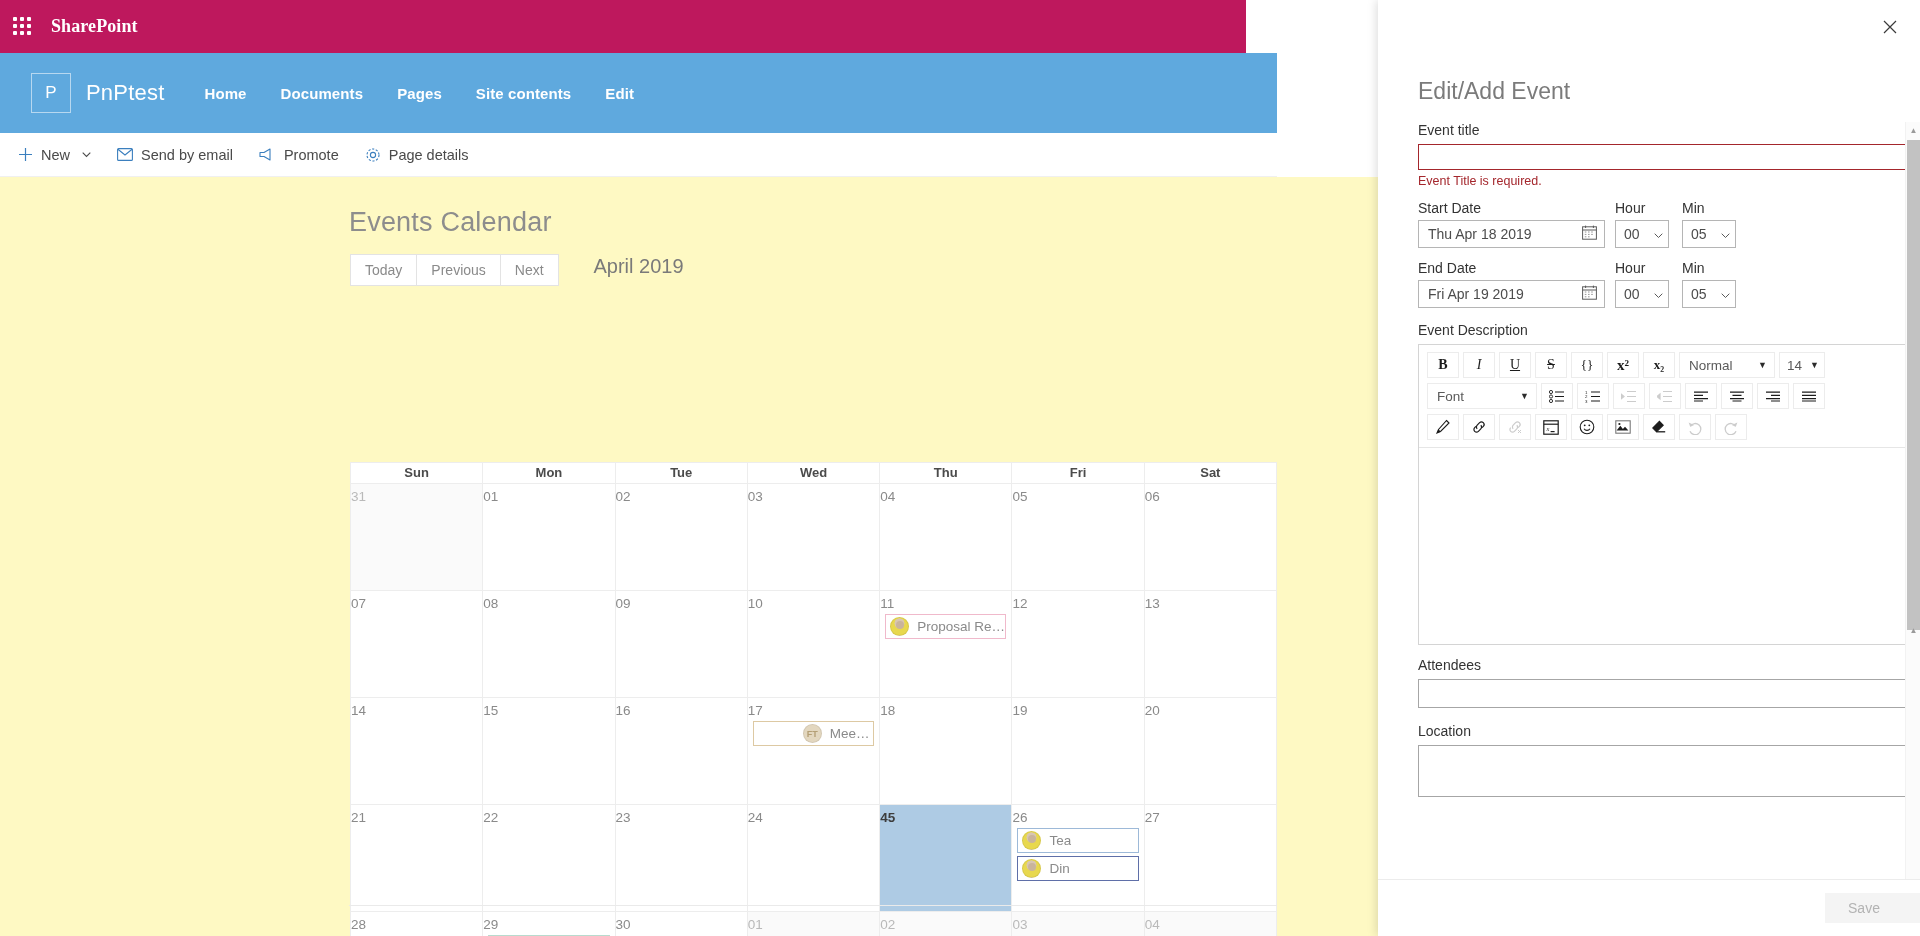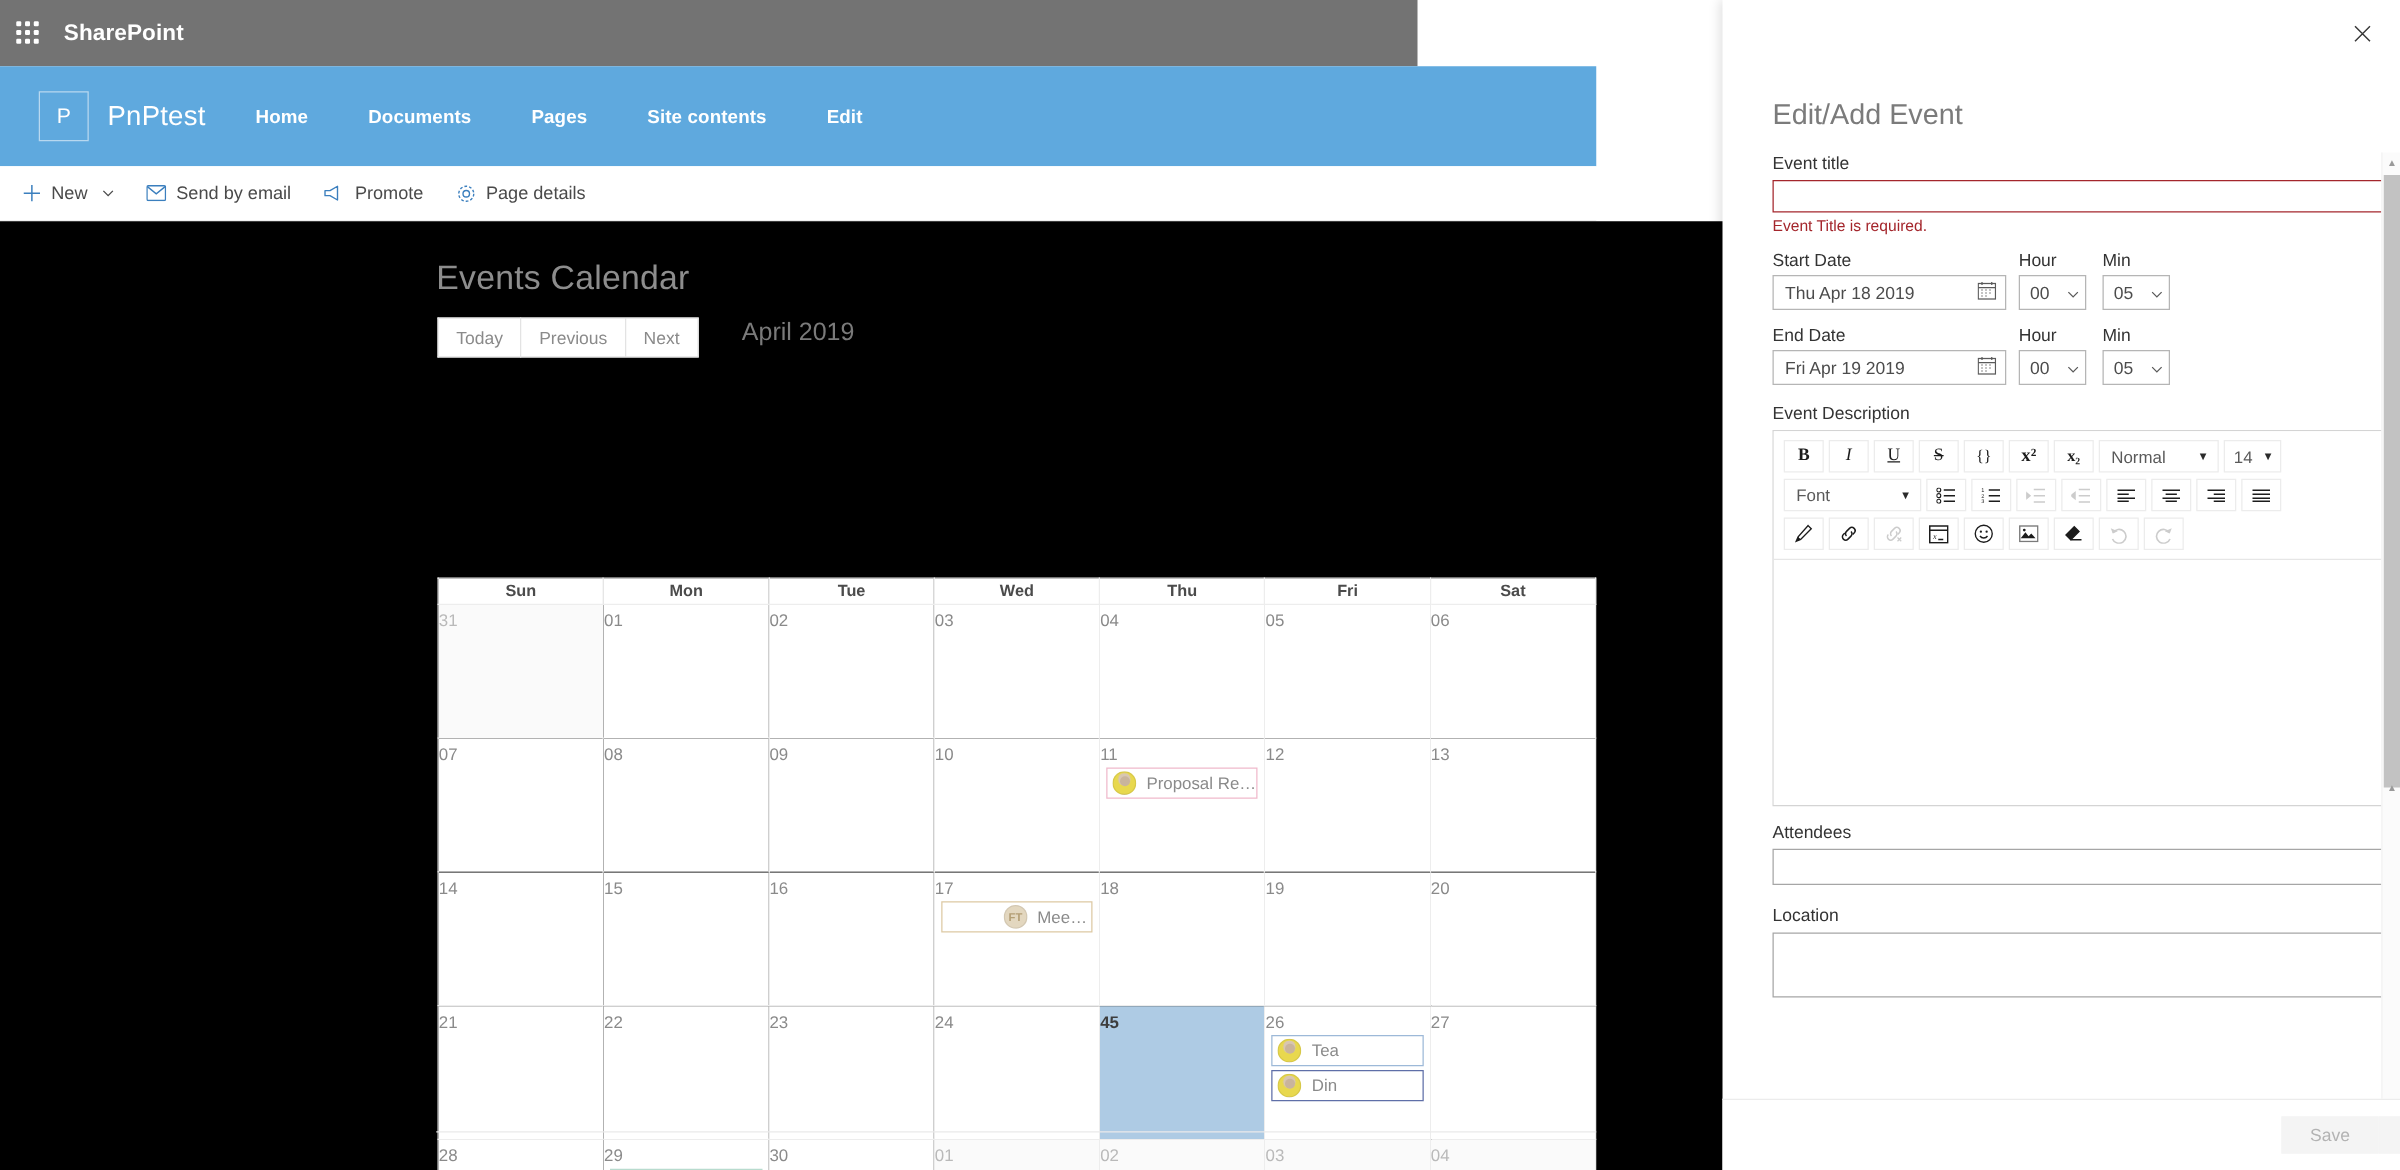--- a/index.html
+++ b/index.html
@@ -8,23 +8,23 @@
     width: 1920px; height: 936px;
     overflow: hidden;
     font-family: "Liberation Sans", sans-serif;
     background: #ffffff;
     color: #333333;
   }
 
   
   .suite-bar {
     position: absolute; top: 0; left: 0;
-    width: 1134px; height: 53px;
-    background: #737373;
-    display: flex; align-items: center;
+    width: 1246px; height: 53px;
+    background: #be185d;
+    display: flex; align-items: center; font-family: Liberation Serif, serif;
   }
   .waffle {
     width: 20px; height: 20px;
     margin-left: 13px; margin-right: 18px;
     display: grid;
     grid-template-columns: repeat(3, 4px);
     grid-template-rows: repeat(3, 4px);
     gap: 3px;
     cursor: pointer;
   }
@@ -45,21 +45,21 @@
     width: 40px; height: 40px;
     border: 1px solid rgba(255,255,255,.55);
     margin-left: 31px; margin-right: 15px;
     color: #ffffff; font-size: 17px;
     display: flex; align-items: center; justify-content: center;
   }
   .site-name {
     color: #ffffff; font-size: 22px; font-weight: 400;
     margin-right: 40px; letter-spacing: .2px;
   }
-  .site-nav { display: flex; align-items: center; gap: 48px; }
+  .site-nav { display: flex; align-items: center; gap: 34px; }
   .site-nav a {
     color: #ffffff; font-size: 15px; text-decoration: none;
     font-weight: 600; letter-spacing: .1px;
   }
 
   
   .command-bar {
     position: absolute; top: 133px; left: 0;
     width: 1277px; height: 44px;
     background: #ffffff;
@@ -73,21 +73,21 @@
     margin-right: 26px; cursor: pointer;
     white-space: nowrap;
   }
   .cmd svg { display: block; }
   .cmd .chev { margin-left: 4px; }
 
   
   .page-body {
     position: absolute; top: 177px; left: 0;
     width: 1492px; height: 759px;
-    background: #000000;
+    background: #fef9c3;
     overflow: hidden;
   }
   .cal-title {
     font-size: 27px; color: #8d8d8d; font-weight: 300;
     margin: 30px 0 0 349px; letter-spacing: .2px;
   }
   .cal-controls {
     display: flex; margin: 16px 0 0 350px;
     width: 188px;
   }

